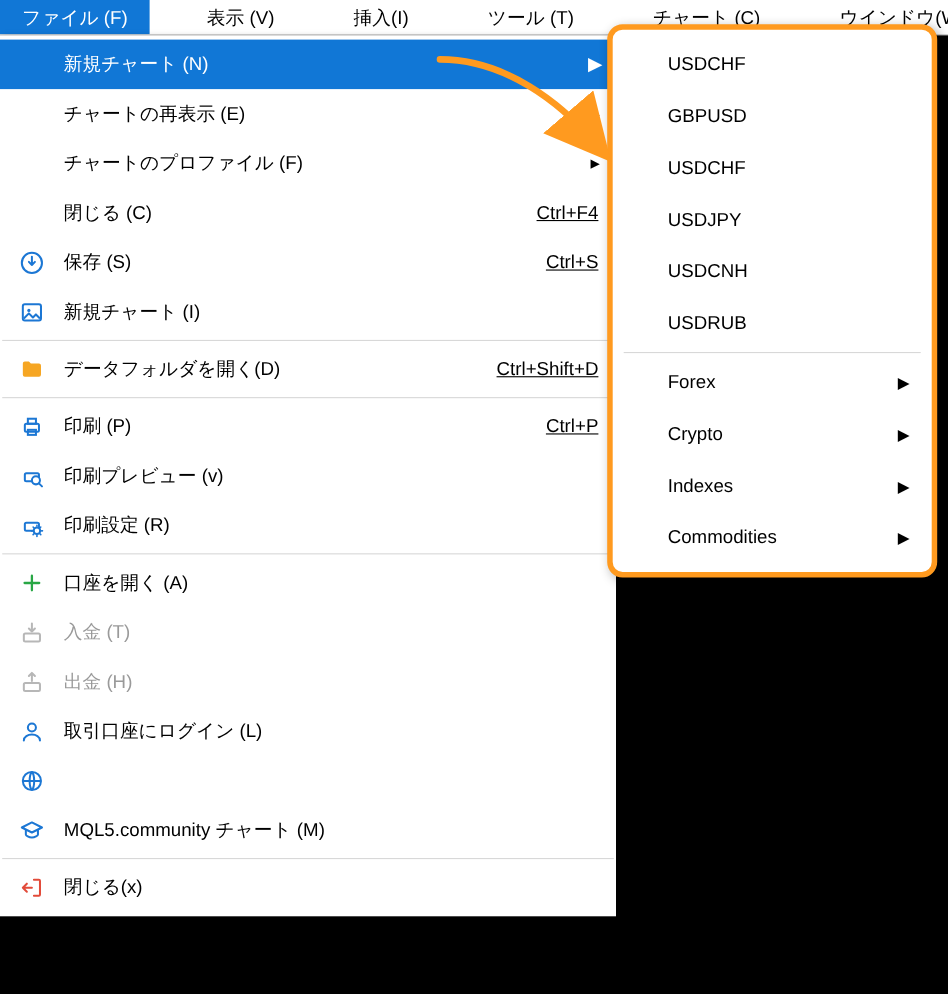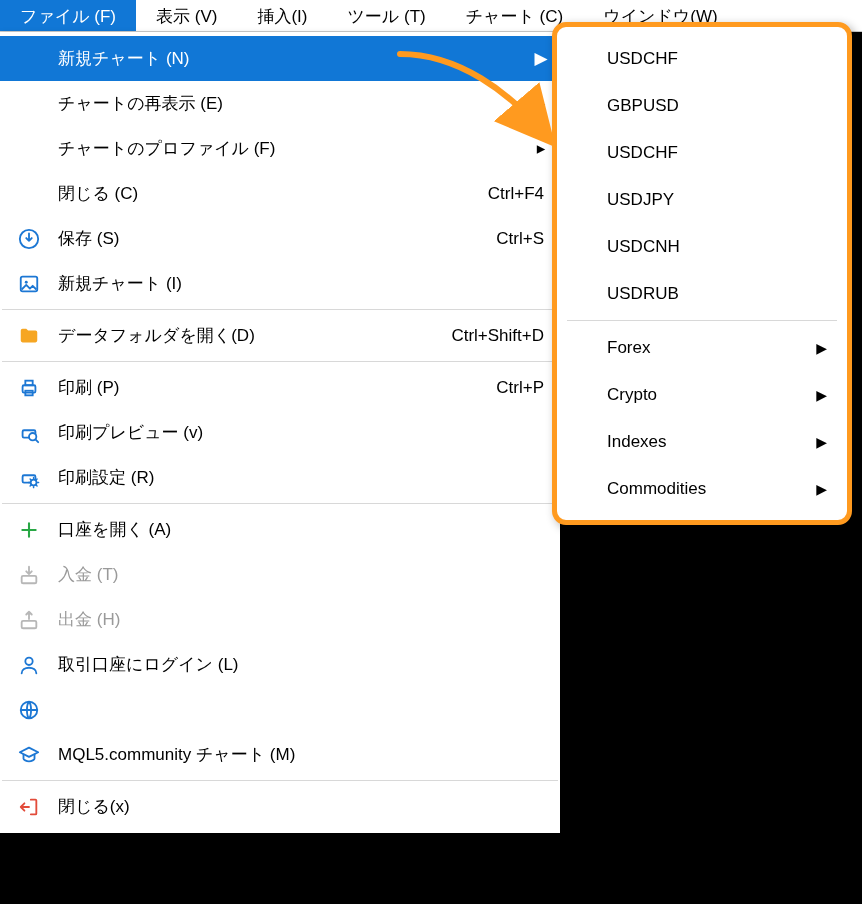--- a/index.html
+++ b/index.html
@@ -10,20 +10,21 @@
     width: 862px;
     height: 904px;
     position: relative;
     overflow: hidden;
   }
   .menubar {
     display: flex;
     background: #fff;
     height: 32px;
     border-bottom: 1px solid #ccc;
+    gap: 32px;
   }
   .menubar-item {
     padding: 5px 20px;
     color: #000;
     cursor: default;
     white-space: nowrap;
   }
   .menubar-item.active {
     background: #1177d6;
     color: #fff;
@@ -50,21 +51,21 @@
   }
   .menu-row.disabled { color: #9a9a9a; }
   .icon-slot {
     width: 30px;
     display: flex;
     justify-content: center;
     align-items: center;
     flex-shrink: 0;
   }
   .menu-label { flex: 1; padding-left: 14px; }
-  .menu-shortcut { color: inherit; padding-right: 6px; }
+  .menu-shortcut { color: inherit; padding-right: 6px; text-decoration: underline; }
   .menu-arrow { width: 18px; text-align: center; }
   .sep {
     height: 1px;
     background: #d8d8d8;
     margin: 3px 2px;
   }
   .submenu {
     position: absolute;
     left: 552px;
     top: 22px;

